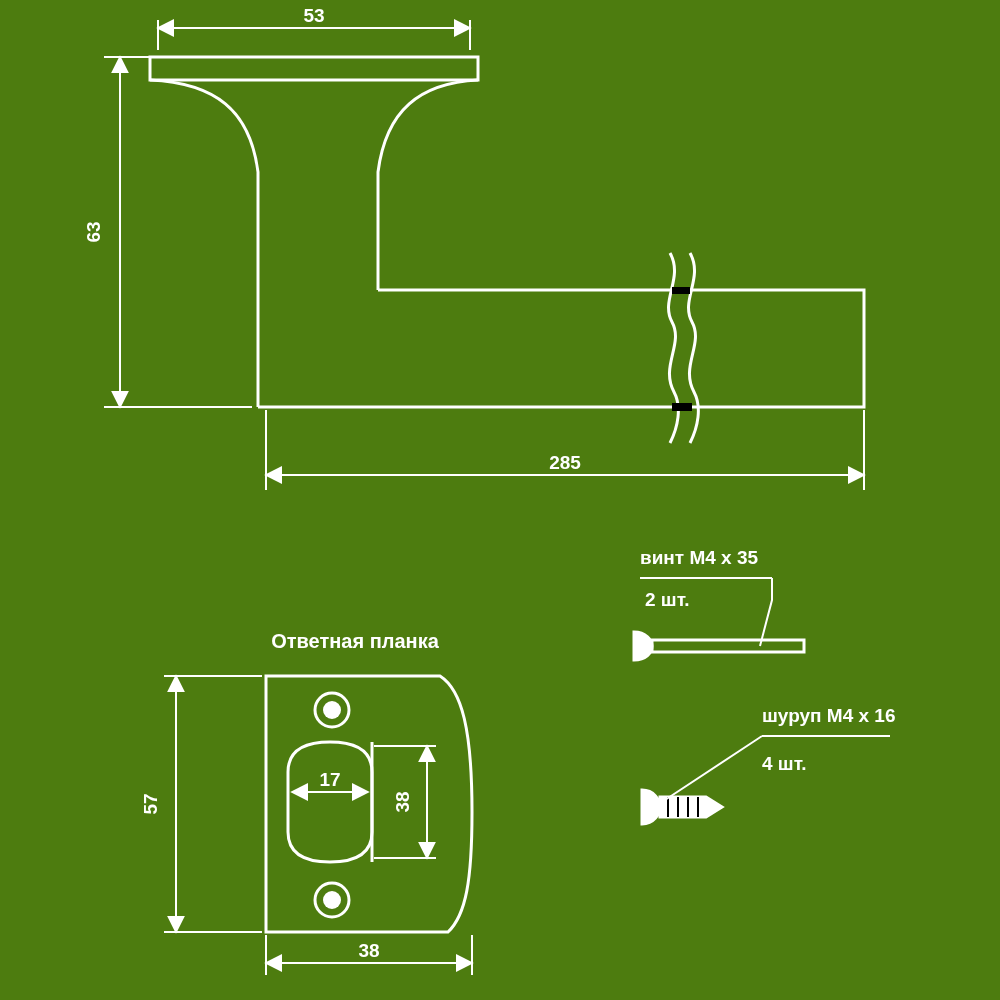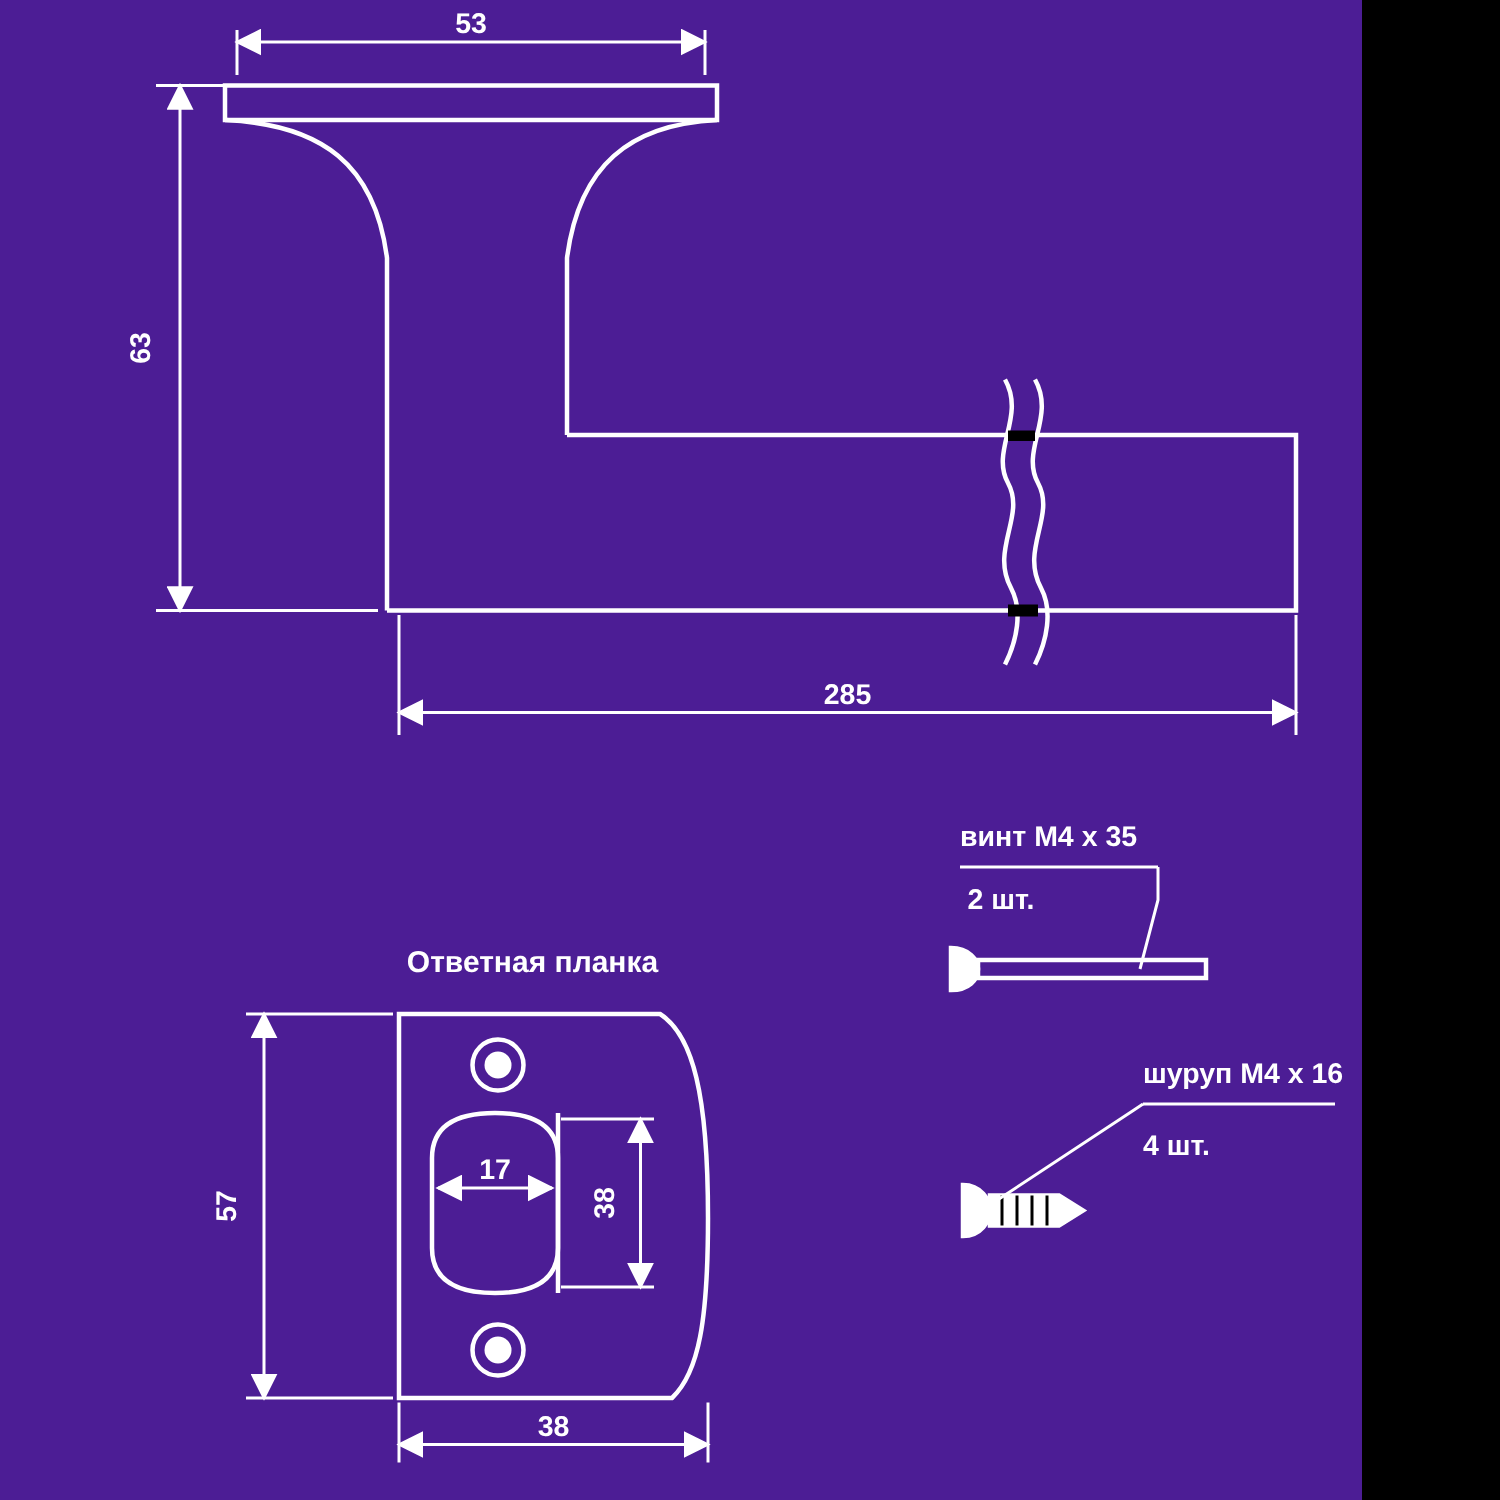--- a/index.html
+++ b/index.html
@@ -9,23 +9,23 @@
   }
   body {
     width: 1000px;
     height: 1000px;
     font-family: "Liberation Sans", sans-serif;
     color: #ffffff;
     overflow: hidden;
   }
   #stage {
     position: relative;
-    width: 908px;
+    width: 1000px;
     height: 1000px;
-    background: #4c1d95;
+    background: #4d7c0f;
   }
   svg.drawing {
     position: absolute;
     left: 0;
     top: 0;
     width: 1000px;
     height: 1000px;
     display: block;
   }
   .dim-text {

